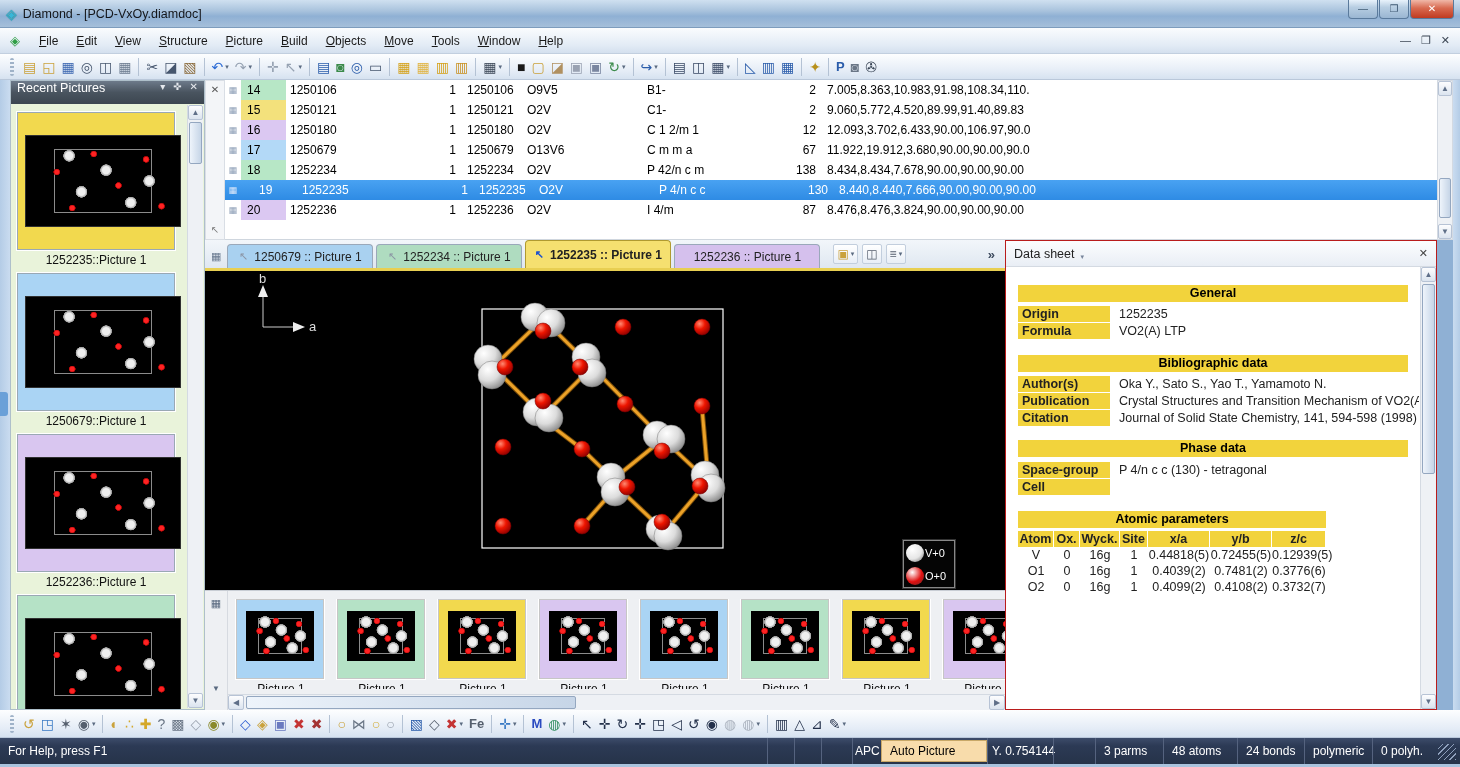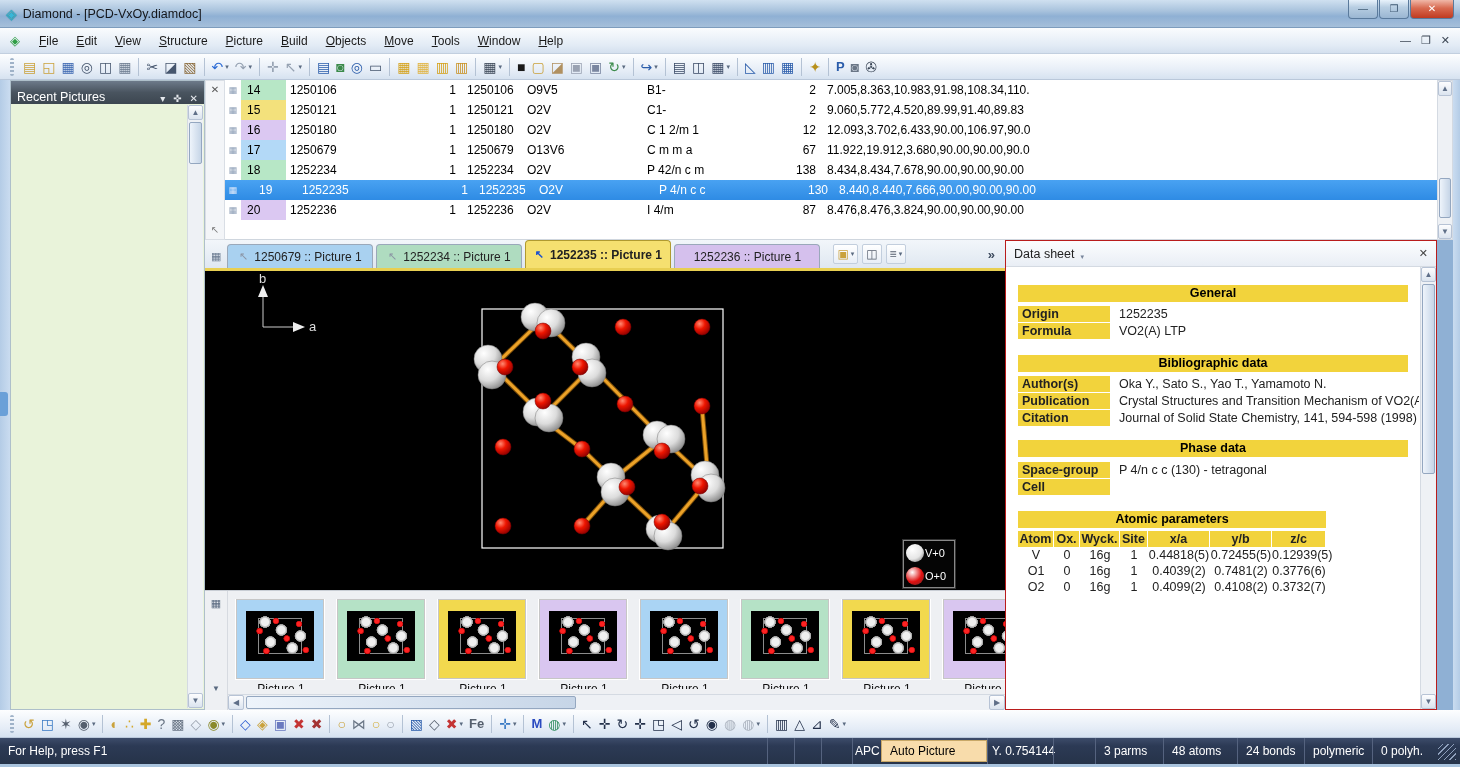--- a/index.html
+++ b/index.html
@@ -36,21 +36,21 @@
   .tbi .g { font-size:14px; line-height:20px; }
   .tbi .dd { font-size:7px; color:#5a6a80; margin-left:2px; }
   .tbsep { width:1px; height:18px; background:#b4c2d4; margin:0 4px; }
 
   
   #leftframe { position:absolute; left:0; top:80px; width:10px; height:630px;
     background:linear-gradient(90deg,#b4cce6,#cadcf0); }
   #leftgrip { position:absolute; left:0; top:392px; width:8px; height:24px; background:#6aa0d8; border-radius:0 3px 3px 0; }
   #recent { position:absolute; left:10px; top:80px; width:195px; height:630px; background:#e9f3da; border:1px solid #aebfca; }
   #recent-header { height:23px; background:linear-gradient(#6d7a8a,#49545f 50%,#3c4650);
-    color:#fff; display:flex; align-items:flex-end; padding:0 6px; font-size:12.5px; }
+    color:#fff; display:flex; align-items:flex-start; padding:0 6px; font-size:12.5px; }
   #recent-header .hbtns { margin-left:auto; display:flex; gap:8px; font-size:10px; color:#e6e9ee; }
   #recent-body { position:absolute; left:0; top:23px; right:17px; bottom:0; overflow:hidden; padding-top:4px; }
   .thumb-card { width:158px; margin:4px 0 0 6px; height:138px; border:1px solid #9aa8b4; outline:1px solid #fff; position:relative; }
   .thumb-img { position:absolute; left:7px; right:7px; top:22px; height:92px; background:#000; border:1px solid #303030; }
   .thumb-caption { text-align:center; margin:3px 0 6px 0; font-size:12px; color:#111; width:170px; }
   .mini { position:relative; }
   .mini::before { content:""; position:absolute; inset:14% 18%; border:1px solid #8b8b8b; }
   .mini::after { content:""; position:absolute; inset:0;
     background-image:
       radial-gradient(circle 6px at 28% 22%, #efefef 60%, #9a9a9a 95%, transparent),
@@ -326,20 +326,37 @@
 <div id="leftgrip"></div>
 <div id="recent">
   <div id="recent-header">
     <span>Recent Pictures</span>
     <span class="hbtns">
       <span>▾</span>
       <span>✜</span>
       <span>✕</span>
     </span>
   </div>
+  <div id="recent-body">
+      <div class="thumb-card" style="background: rgb(242, 217, 78);">
+        <div class="thumb-img mini"></div>
+      </div>
+      <div class="thumb-caption">1252235::Picture 1</div>
+      <div class="thumb-card" style="background: rgb(170, 212, 244);">
+        <div class="thumb-img mini"></div>
+      </div>
+      <div class="thumb-caption">1250679::Picture 1</div>
+      <div class="thumb-card" style="background: rgb(217, 198, 240);">
+        <div class="thumb-img mini"></div>
+      </div>
+      <div class="thumb-caption">1252236::Picture 1</div>
+      <div class="thumb-card" style="background: rgb(181, 226, 198);">
+        <div class="thumb-img mini"></div>
+      </div>
+    </div>
   <div id="recent-scroll">
     <div class="sb-btn">▲</div>
     <div class="sb-thumb"></div>
     <div class="sb-btn down">▼</div>
   </div>
 </div>
 
 <div id="strip">
   <span class="x">✕</span>
   <span class="corner">↖</span>

